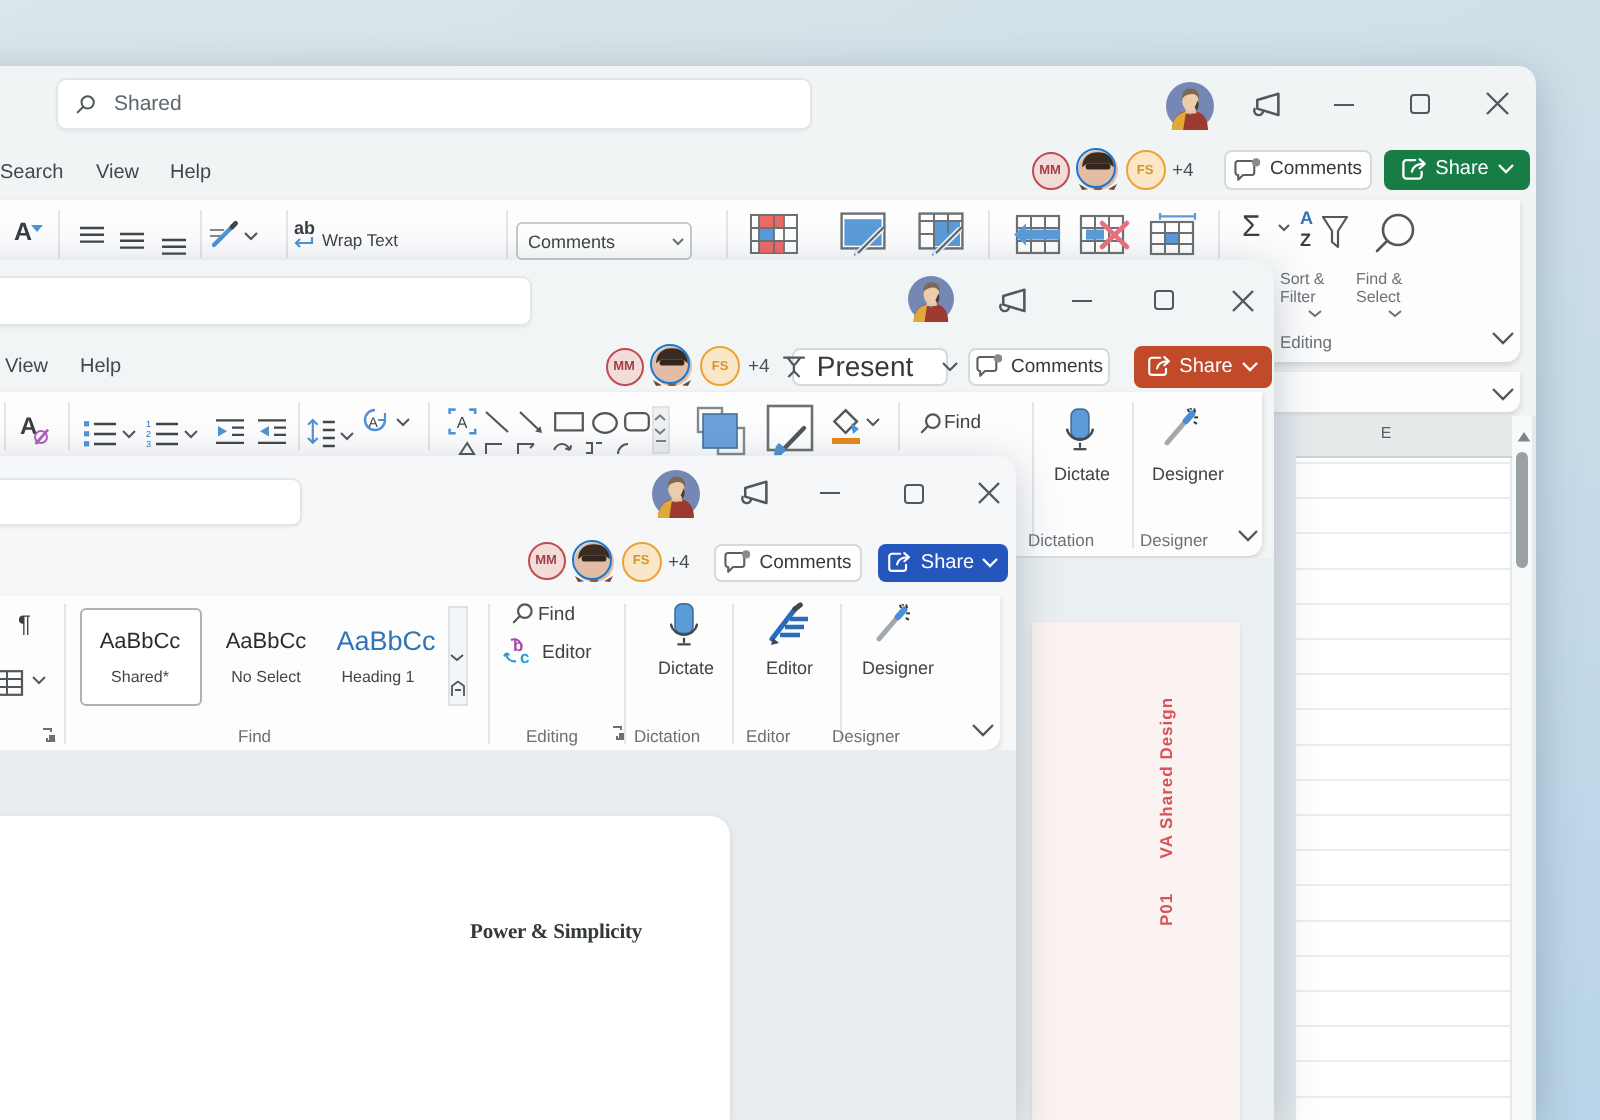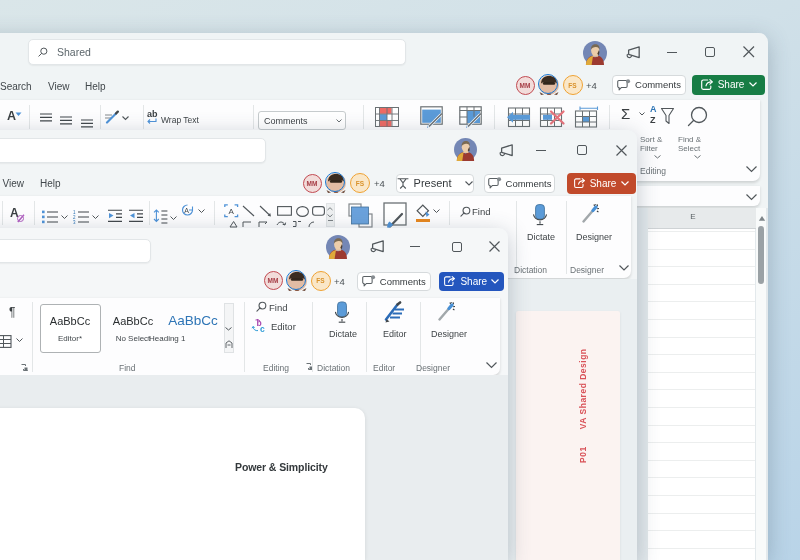--- a/index.html
+++ b/index.html
@@ -261,21 +261,21 @@
     </svg>
  <div class="tx" style="left:2.5px;top:177.5px;font-size:10px;color:#41474b">View</div>
  <div class="tx" style="left:40px;top:177.5px;font-size:10px;color:#41474b">Help</div>
  <div class="av mm" style="left:302.5px;top:173.5px;width:19px;height:19px">MM</div>
  <svg width="20" height="20" style="left:326px;top:173px">
       <use href="#avp"></use>
     </svg>
  <div class="a" style="left:325px;top:172px;width:20px;height:20px;border:1.6px solid #1878d4;border-radius:50%"></div>
  <div class="av fs" style="left:350px;top:173px;width:20px;height:20px">FS</div>
  <div class="tx p4" style="left:374px;top:178px">+4</div>
- <div class="btn" style="left:396px;top:173.5px;width:78px;height:19px;font-size:11px">
+ <div class="btn" style="left:396px;top:173.5px;width:78px;height:19px;font-size:14px">
   <svg width="12" height="11" style="position:static;margin-right:5px" viewBox="0 0 12 11">
    <path d="M0.6,0.8 h10.8 M3,1 L5.4,4.2 h1.2 L9,1 M6,4.2 V7.6 M3.2,10.5 L6,7.6 L8.8,10.5" fill="none" stroke="#51575b" stroke-width="1.1" stroke-linejoin="round"></path>
   </svg>Present
   <div style="width:1px;height:17px;background:#e0e3e5;margin:0 6px 0 8px"></div>
   <svg width="8" height="5" style="position:static">
         <path d="M0.5,0.5 L4,4 L7.5,0.5" fill="none" stroke="#51575b" stroke-width="1.1"></path>
       </svg></div>
  <div class="btn" style="left:484px;top:173.5px;width:71px;height:19px;font-size:9.5px">
   <svg width="14" height="12" style="position:static;margin-right:4px">
         <use href="#cmt"></use>
@@ -466,25 +466,25 @@
       <path d="M0.5,0.5 L3.5,3.5 L6.5,0.5" fill="none" stroke="#51575b" stroke-width="1"></path>
     </svg>
  <svg width="7" height="7" style="left:21px;top:363.5px">
       <path d="M0.5,0.5 h4 v1.5 M6.5,6.5 h-4 v-1.5 M6.5,6.5 l-2.5,-2.5" fill="none" stroke="#6b7276" stroke-width="1"></path>
       <rect x="3.5" y="3.5" width="3" height="3" fill="#6b7276"></rect>
     </svg>
  <div class="dv" style="left:31.5px;top:302px;height:70px"></div>
 
  <div class="a" style="left:40px;top:303.5px;width:60.5px;height:49px;background:#fff;border:1px solid #aeb2b4;border-radius:3px"></div>
  <div class="tx" style="left:40px;top:315px;width:60px;text-align:center;font-size:11px;color:#2a2e30">AaBbCc</div>
- <div class="tx" style="left:40px;top:333.5px;width:60px;text-align:center;font-size:8px;color:#41474b">Editor*</div>
+ <div class="tx" style="left:40px;top:333.5px;width:60px;text-align:center;font-size:8px;color:#41474b">Shared*</div>
  <div class="tx" style="left:105px;top:315px;width:56px;text-align:center;font-size:11px;color:#2a2e30">AaBbCc</div>
  <div class="tx" style="left:105px;top:333.5px;width:56px;text-align:center;font-size:8px;color:#41474b">No Select</div>
  <div class="tx" style="left:164px;top:313px;width:58px;text-align:center;font-size:13.5px;color:#2e75b6">AaBbCc</div>
- <div class="tx" style="left:149px;top:334px;width:58px;font-size:8px;color:#41474b">Heading 1</div>
+ <div class="tx" style="left:160px;top:334px;width:58px;text-align:center;font-size:8px;color:#41474b">Heading 1</div>
  <div class="a" style="left:223.5px;top:303px;width:10.5px;height:49.5px;background:#f4f5f6;border:1px solid #dfe2e4"></div>
  <svg width="7" height="4" style="left:225.3px;top:327px">
       <path d="M0.5,0.5 L3.5,3 L6.5,0.5" fill="none" stroke="#51575b" stroke-width="1"></path>
     </svg>
  <svg width="8" height="9" style="left:225px;top:339.5px">
       <path d="M1,8 V3 L4,0.8 L7,3 V8 M2.5,5 h3" fill="none" stroke="#51575b" stroke-width="0.9"></path>
     </svg>
  <div class="lb" style="left:119px;top:362.5px;width:40px">Find</div>
  <div class="dv" style="left:243.5px;top:302px;height:70px"></div>
  <svg width="11" height="11" style="left:255.5px;top:300.5px">
@@ -523,14 +523,14 @@
       <use href="#wand"></use>
     </svg>
  <div class="tx" style="left:431px;top:328.5px;font-size:9px;color:#3f4447">Designer</div>
  <div class="lb" style="left:416px;top:362.5px;width:50px">Designer</div>
  <svg width="11" height="7" style="left:486px;top:361.5px">
       <path d="M0.5,0.5 L5.5,5.5 L10.5,0.5" fill="none" stroke="#51575b" stroke-width="1.2"></path>
     </svg>
 
  <div class="a" style="left:-30px;top:374.5px;width:538px;height:185.5px;background:#e9edef"></div>
  <div class="a" style="left:-30px;top:407.5px;width:395px;height:152.5px;background:#fff;border-radius:0 10px 0 0;box-shadow:0 1px 4px rgba(0,0,0,.1)"></div>
- <div class="tx" style="left:235px;top:461px;font-family:Liberation Sans, sans-serif;font-size:10.5px;font-weight:bold;letter-spacing:-0.1px;color:#33383b">Power &amp; Simplicity</div>
+ <div class="tx" style="left:235px;top:461px;font-family:Liberation Serif, serif;font-size:10.5px;font-weight:bold;letter-spacing:-0.1px;color:#33383b">Power &amp; Simplicity</div>
 </div>
 
 </body></html>

